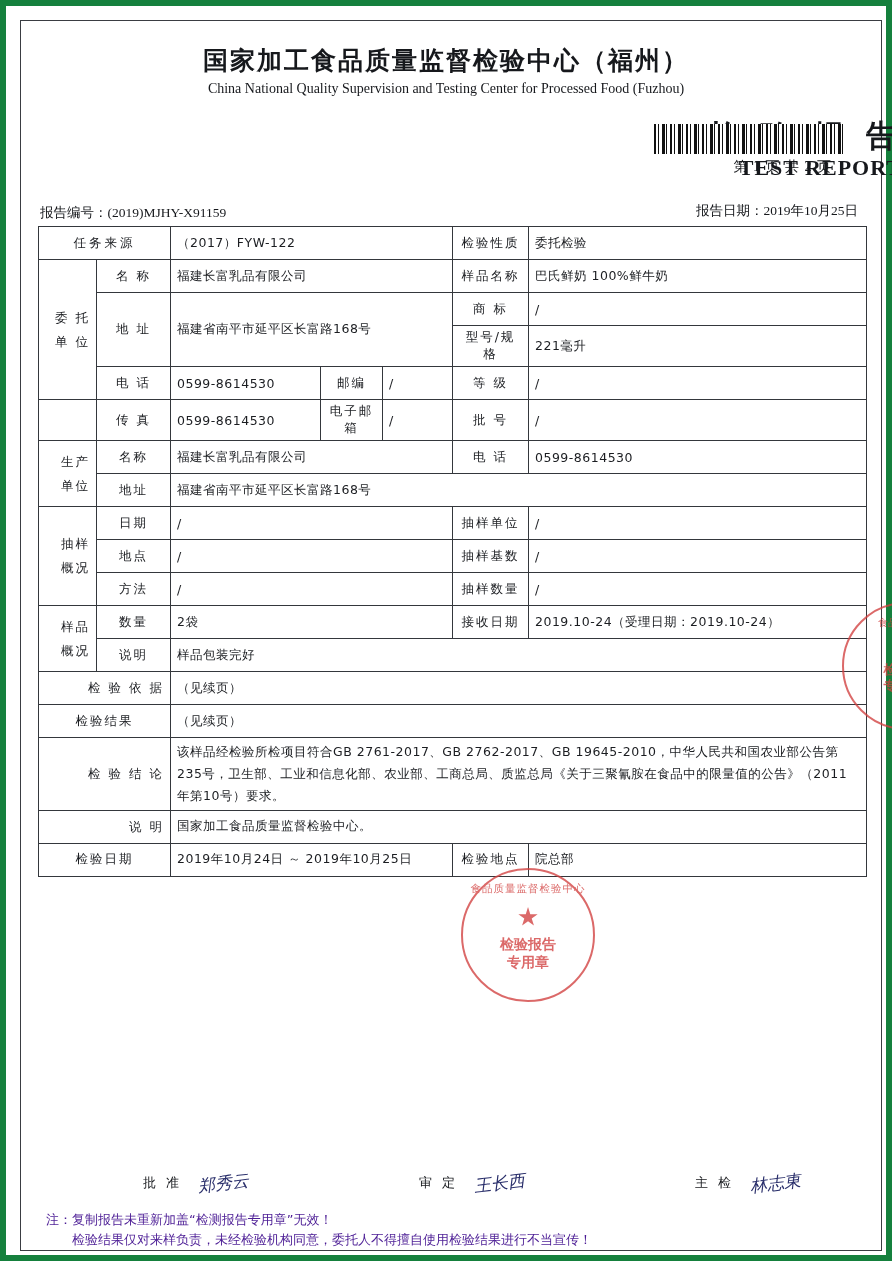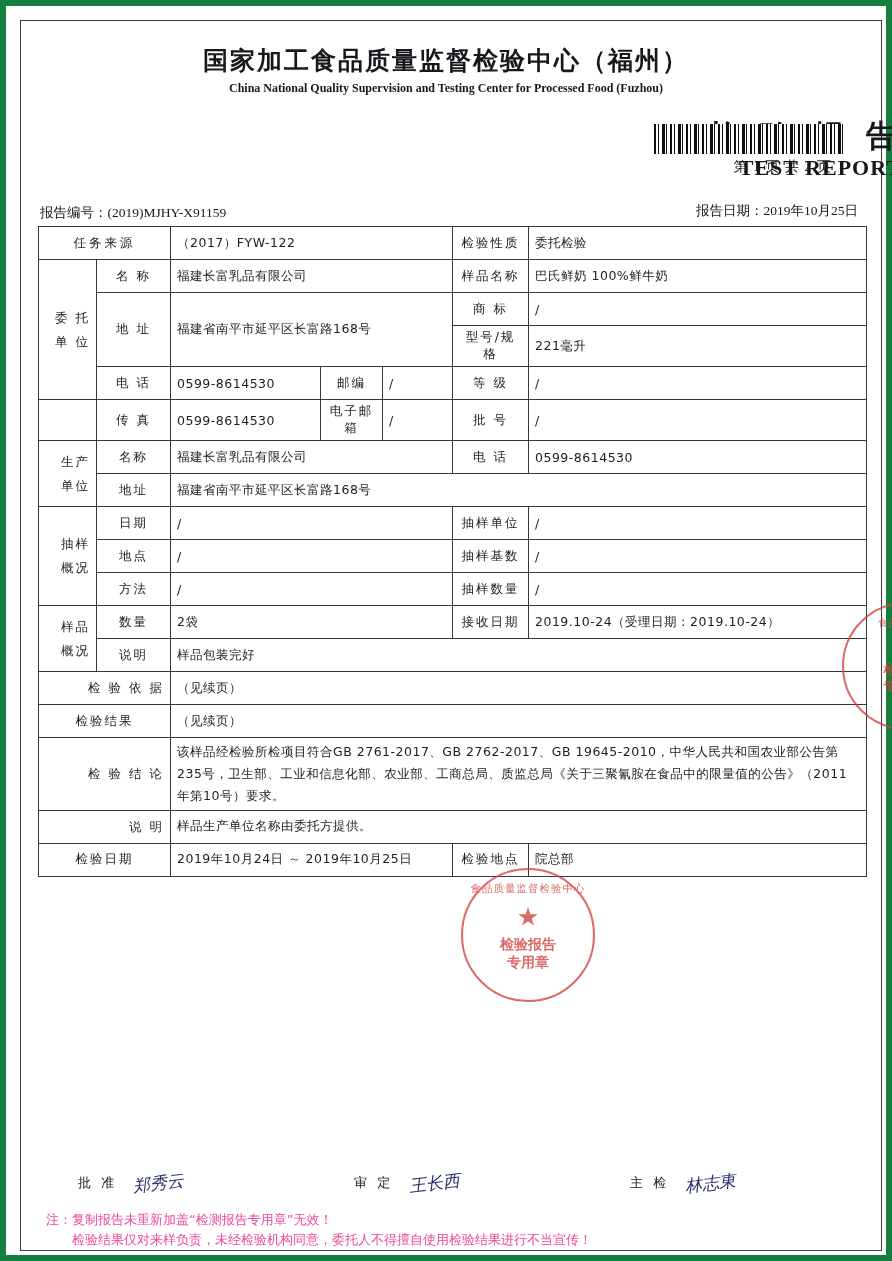--- a/index.html
+++ b/index.html
@@ -36,22 +36,22 @@
     width: 100%;
     text-align: center;
   }
   .h-cn {
     font-size: 25px;
     font-weight: bold;
     letter-spacing: 2px;
     font-family: "DejaVu Serif", serif;
   }
   .h-en {
-    font-size: 12px;
-    font-weight: bold;
+    font-size: 14px;
+    font-weight: normal;
     margin-top: 4px;
     font-family: "Liberation Serif", serif;
   }
   .title-row {
     position: absolute;
     left: 16px; top: 110px;
     width: 100%;
     text-align: right;
   }
   .t-cn {
@@ -145,39 +145,40 @@
     font-size: 13px;
   }
   .sig-cell {
     flex: 1;
     display: flex;
     align-items: center;
     padding-left: 40px;
     height: 40px;
     font-family: "DejaVu Sans", sans-serif;
     letter-spacing: 3px;
+    justify-content: center;
   }
   .sig-ink {
     margin-left: 16px;
     font-family: "DejaVu Serif", serif;
     font-style: italic;
     font-size: 17px;
     color: #2a2f6b;
     transform: rotate(-7deg);
     letter-spacing: 0;
   }
   .footer {
     position: absolute;
     left: 40px;
     top: 1204px;
     width: 800px;
     font-size: 13px;
     font-family: "DejaVu Sans", sans-serif;
     line-height: 1.5;
-    color: #ec4899;
+    color: #4c1d95;
   }
   .footer .l2 { padding-left: 26px; }
   
   .stamp {
     position: absolute;
     border: 2.5px solid #d2403f;
     border-radius: 50%;
     color: #d2403f;
     opacity: 0.78;
     pointer-events: none;
@@ -376,21 +377,21 @@
         <td class="val" colspan="5">（见续页）</td>
       </tr>
 
       <tr>
         <td class="vert concl-block" colspan="2" style="vertical-align:middle">检 验 结 论</td>
         <td class="val concl-block pad-top" colspan="5" style="line-height:1.75">该样品经检验所检项目符合GB 2761-2017、GB 2762-2017、GB 19645-2010，中华人民共和国农业部公告第235号，卫生部、工业和信息化部、农业部、工商总局、质监总局《关于三聚氰胺在食品中的限量值的公告》（2011年第10号）要求。</td>
       </tr>
 
       <tr>
         <td class="vert note-block" colspan="2" style="vertical-align:middle">说    明</td>
-        <td class="val note-block" colspan="5" style="vertical-align:middle">样品生产单位名称由委托方提供。</td>
+        <td class="val note-block" colspan="5" style="vertical-align:middle">国家加工食品质量监督检验中心。</td>
       </tr>
 
       <tr>
         <td class="lbl-v" colspan="2">检验日期</td>
         <td class="val" colspan="3">2019年10月24日 ～ 2019年10月25日</td>
         <td class="lbl-v">检验地点</td>
         <td class="val">院总部</td>
       </tr>
     </tbody>
   </table>

